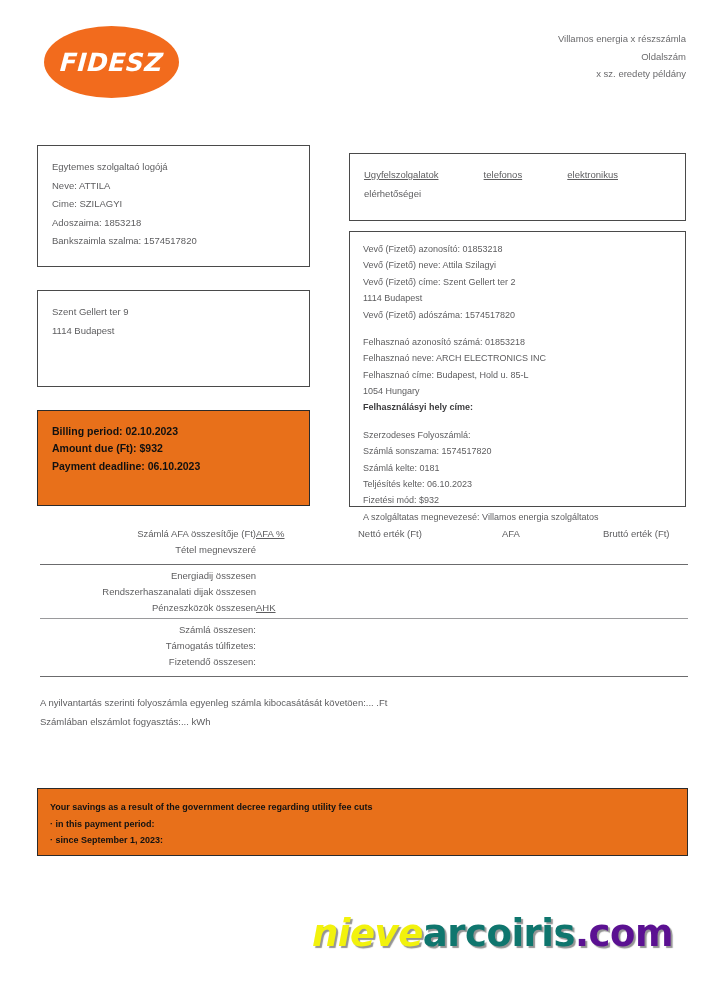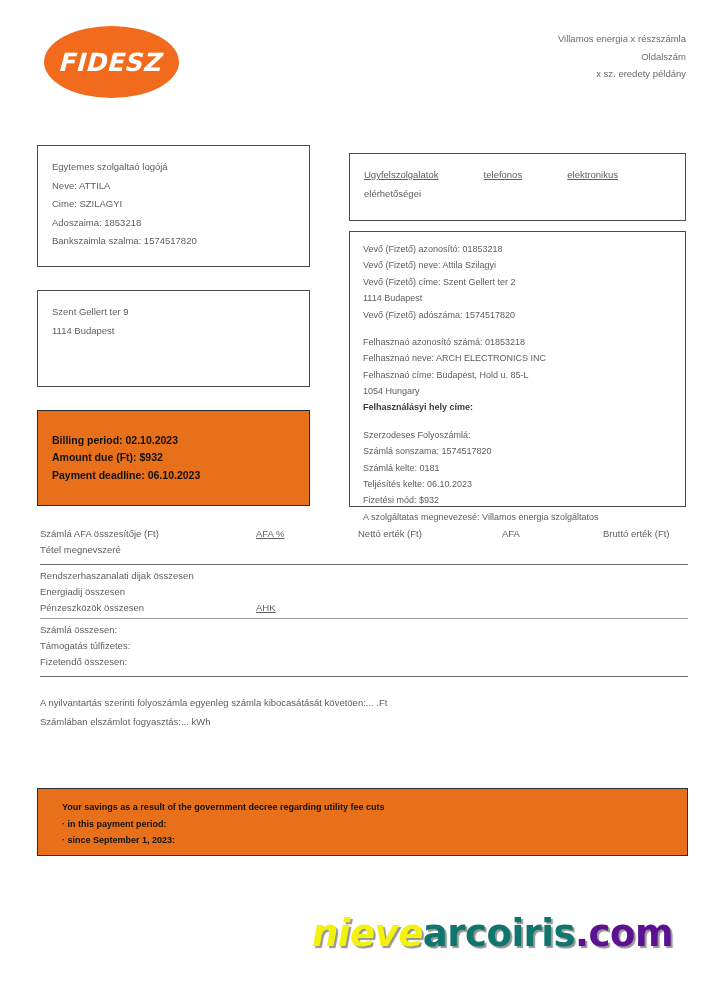--- a/index.html
+++ b/index.html
@@ -100,21 +100,21 @@
     position: absolute;
     left: 37px;
     top: 410px;
     width: 273px;
     height: 96px;
     background: #E8701A;
     border: 1px solid #2b2b2b;
     box-sizing: border-box;
   }
   #billing-box .box-inner {
-    padding: 21px 14px;
+    padding: 12px 14px;
     font-size: 10.5px;
     line-height: 1.65;
     color: #111111;
     font-weight: bold;
   }
 
   
   .table {
     position: absolute;
     left: 40px;
@@ -122,21 +122,21 @@
     width: 648px;
     font-size: 9.5px;
     color: #5d5d5f;
   }
   .trow {
     position: relative;
     display: flex;
     align-items: baseline;
     height: 16px;
   }
-  .c-name  { width: 216px; flex: none; }
+  .c-name  { width: 216px; flex: none; text-align: right; }
   .c-afap  { width: 77px;  flex: none; text-decoration: underline; }
   .c-netto { width: 144px; flex: none; margin-left: 25px; }
   .c-afa   { width: 101px; flex: none; }
   .c-brutto{ width: 110px; flex: none; text-align: left; }
 
   .rule-thick { border-top: 1.6px solid #6b6b6d; margin-top: 4px; }
   .rule-thin  { border-top: 1px solid #9a9a9c; }
   .gap-sm { height: 5px; }
 
   
@@ -155,21 +155,21 @@
     position: absolute;
     left: 37px;
     top: 788px;
     width: 651px;
     height: 68px;
     background: #E8701A;
     border: 1px solid #2b2b2b;
     box-sizing: border-box;
   }
   #savings-box .box-inner {
-    padding: 10px 24px;
+    padding: 10px 12px;
     font-size: 9px;
     line-height: 1.85;
     color: #121212;
     font-weight: bold;
   }
 
   
   .watermark {
     position: absolute;
     left: 312px;
@@ -274,28 +274,28 @@
       <div class="c-brutto">Bruttó erték (Ft)</div>
     </div>
     <div class="trow">
       <div class="c-name">Tétel megnevszeré</div>
     </div>
 
     <div class="rule-thick"></div>
     <div class="gap-sm"></div>
 
     <div class="trow">
-      <div class="c-name">Rendszerhaszanalati dijak összesen</div>
+      <div class="c-name">Energiadij összesen</div>
       <div class="c-afap"></div>
       <div class="c-netto"></div>
       <div class="c-afa"></div>
       <div class="c-brutto"></div>
     </div>
     <div class="trow">
-      <div class="c-name">Energiadij összesen</div>
+      <div class="c-name">Rendszerhaszanalati dijak összesen</div>
       <div class="c-afap"></div>
       <div class="c-netto"></div>
       <div class="c-afa"></div>
       <div class="c-brutto"></div>
     </div>
     <div class="trow">
       <div class="c-name">Pénzeszközök összesen</div>
       <div class="c-afap">AHK</div>
       <div class="c-netto"></div>
       <div class="c-afa"></div>

